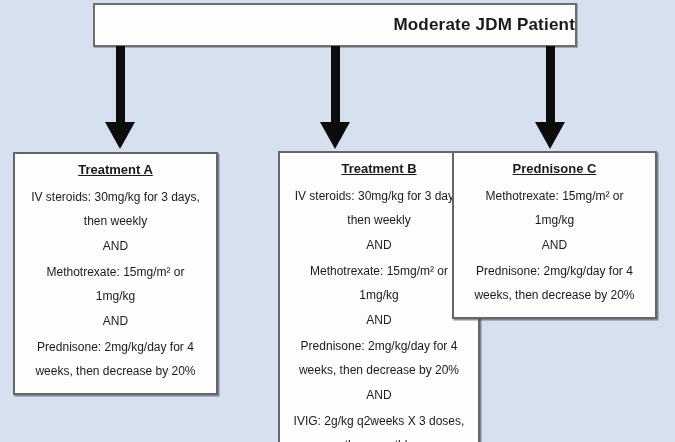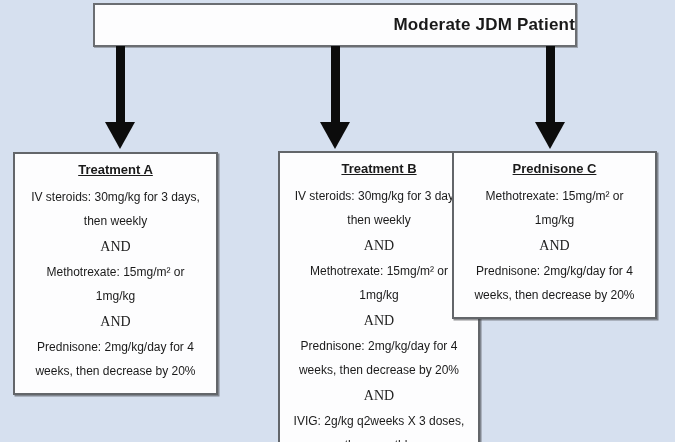--- a/index.html
+++ b/index.html
@@ -65,23 +65,22 @@
     font-size:13px; font-weight:bold; text-decoration:underline;
     line-height:16px;
   }
   .tbox-body > .rx-line{
     margin-top:7px;
     font-size:12px; line-height:24px;
     white-space:pre-line;
   }
   .tbox-body > .and-line{
     margin-top:7px;
-    font-size:14px; line-height:13px;
+    font-size:12px; line-height:13px;
     color:#222;
-    font-family:Liberation Serif, serif;
   }
 </style>
 </head>
 <body>
 
 <div class="stage">
 
   <div class="top-box">
     <span class="top-title">Moderate JDM Patient</span>
   </div>

